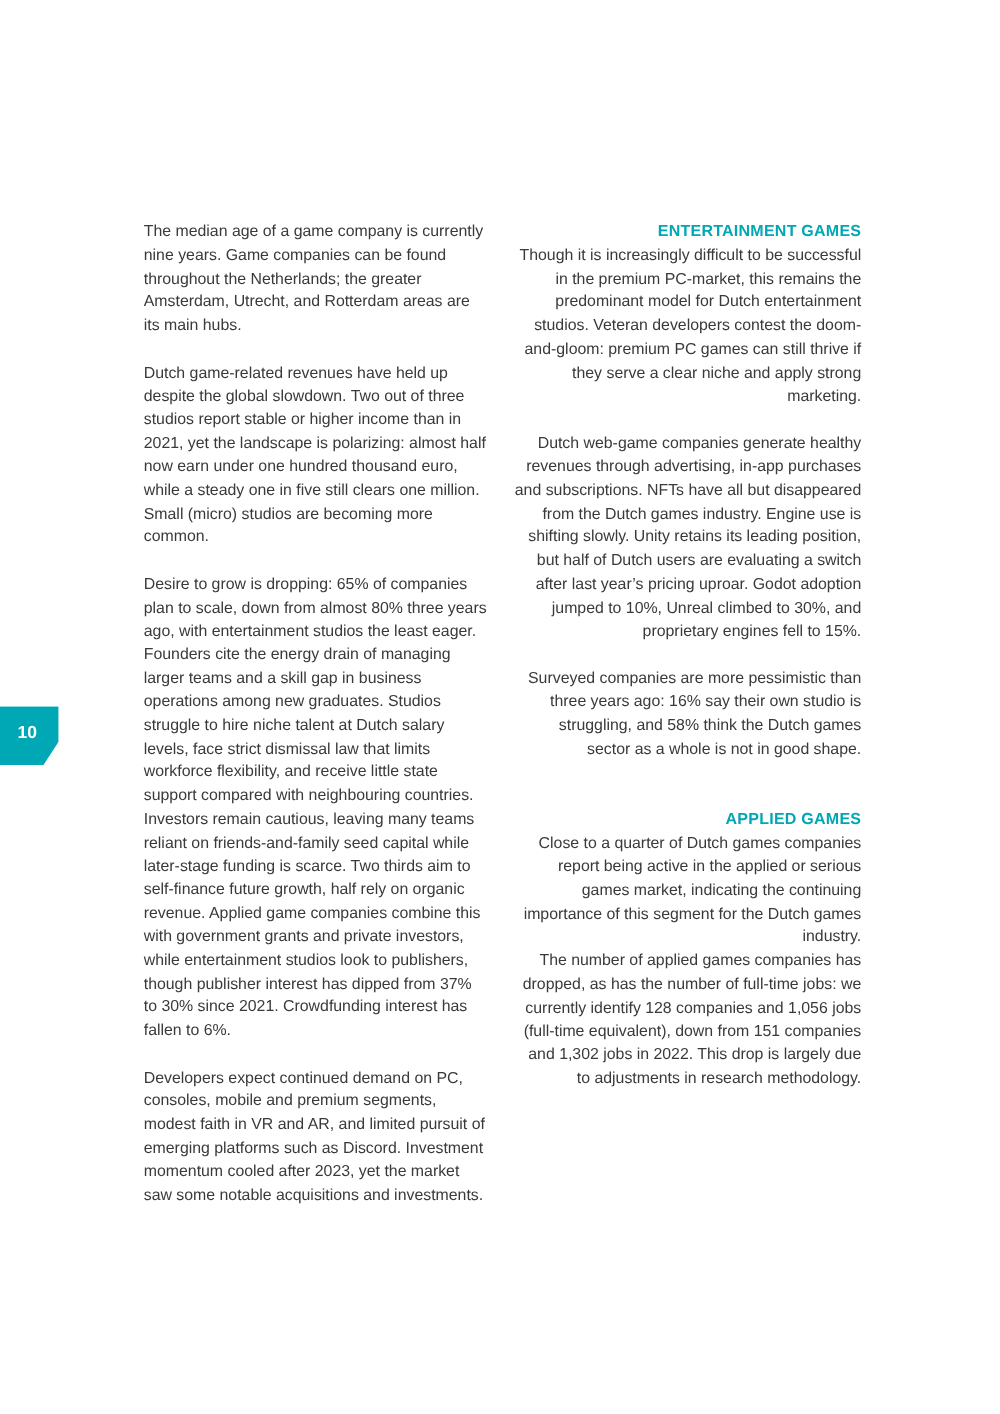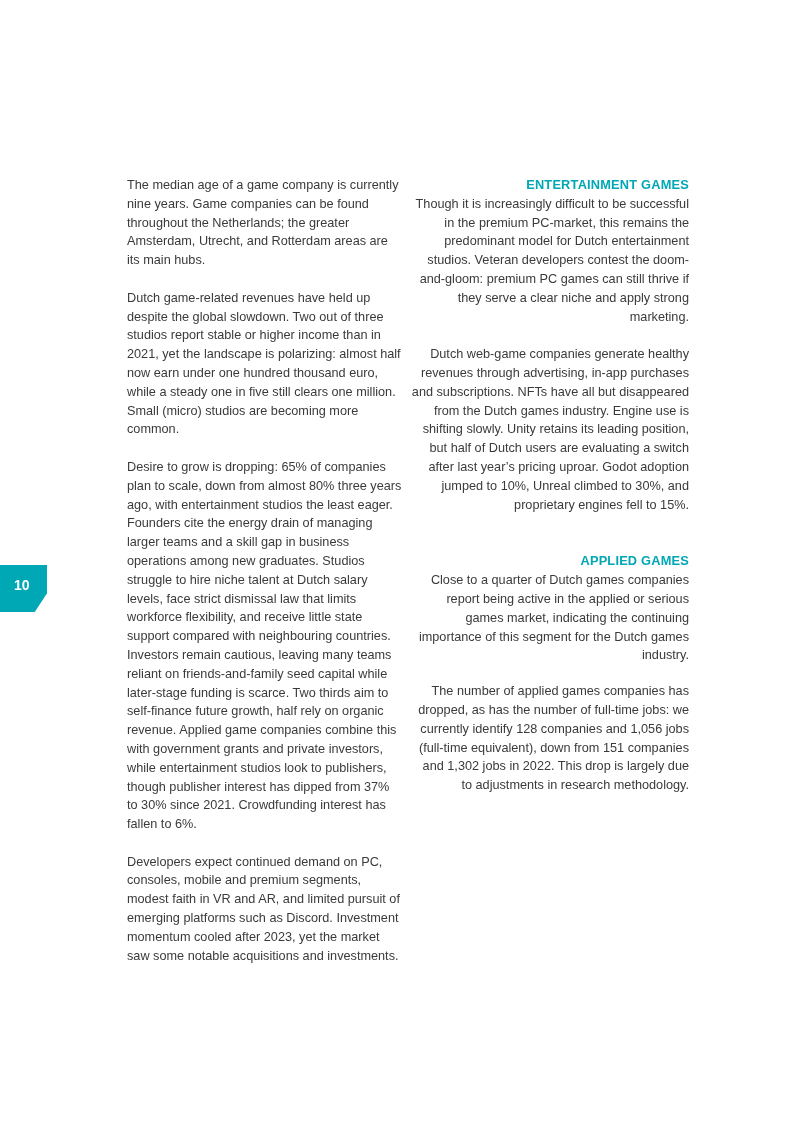--- a/index.html
+++ b/index.html
@@ -33,25 +33,25 @@
     line-height: 1;
   }
 
   .col {
     position: absolute;
     top: 176px;
     font-size: 12.7px;
     line-height: 18.8px;
     text-align: left;
   }
-  .col-left  { left: 127px; width: 276px; }
+  .col-left  { left: 115px; width: 276px; }
   .col-right { left: 411px; width: 278px; text-align: right; }
 
   .col p { margin: 0 0 18.8px 0; }
-  .col p.tight { margin-bottom: 17px; }
+  .col p.tight { margin-bottom: 0; }
 
   .col h2 {
     color: var(--accent, #00a7b5);
     font-size: 12.8px;
     font-weight: bold;
     line-height: 18.8px;
     letter-spacing: 0.2px;
     margin: 38px 0 0 0;
   }
   .col h2.first { margin-top: 0; }
@@ -70,18 +70,19 @@
     <p>The median age of a game company is currently nine years. Game companies can be found throughout the Netherlands; the greater Amsterdam, Utrecht, and Rotterdam areas are its main hubs.</p>
     <p>Dutch game-related revenues have held up despite the global slowdown. Two out of three studios report stable or higher income than in 2021, yet the landscape is polarizing: almost half now earn under one hundred thousand euro, while a steady one in five still clears one million. Small (micro) studios are becoming more common.</p>
     <p>Desire to grow is dropping: 65% of companies plan to scale, down from almost 80% three years ago, with entertainment studios the least eager. Founders cite the energy drain of managing larger teams and a skill gap in business operations among new graduates. Studios struggle to hire niche talent at Dutch salary levels, face strict dismissal law that limits workforce flexibility, and receive little state support compared with neighbouring countries. Investors remain cautious, leaving many teams reliant on friends-and-family seed capital while later-stage funding is scarce. Two thirds aim to self-finance future growth, half rely on organic revenue. Applied game companies combine this with government grants and private investors, while entertainment studios look to publishers, though publisher interest has dipped from 37% to 30% since 2021. Crowdfunding interest has fallen to 6%.</p>
     <p>Developers expect continued demand on PC, consoles, mobile and premium segments, modest faith in VR and AR, and limited pursuit of emerging platforms such as Discord. Investment momentum cooled after 2023, yet the market saw some notable acquisitions and investments.</p>
   </div>
 
   <div class="col col-right">
     <h2 class="first">ENTERTAINMENT GAMES</h2>
     <p>Though it is increasingly difficult to be successful in the premium PC-market, this remains the predominant model for Dutch entertainment studios. Veteran developers contest the doom-and-gloom: premium PC games can still thrive if they serve a clear niche and apply strong marketing.</p>
     <p>Dutch web-game companies generate healthy revenues through advertising, in-app purchases and subscriptions. NFTs have all but disappeared from the Dutch games industry. Engine use is shifting slowly. Unity retains its leading position, but half of Dutch users are evaluating a switch after last year’s pricing uproar. Godot adoption jumped to 10%, Unreal climbed to 30%, and proprietary engines fell to 15%.</p>
+    <p>Surveyed companies are more pessimistic than three years ago: 16% say their own studio is struggling, and 58% think the Dutch games sector as a whole is not in good shape.</p>
     <h2 class="gap-lg">APPLIED GAMES</h2>
     <p class="tight">Close to a quarter of Dutch games companies report being active in the applied or serious games market, indicating the continuing importance of this segment for the Dutch games industry.</p>
     <p>The number of applied games companies has dropped, as has the number of full-time jobs: we currently identify 128 companies and 1,056 jobs (full-time equivalent), down from 151 companies and 1,302 jobs in 2022. This drop is largely due to adjustments in research methodology.</p>
   </div>
 
 </div>
 
 </body></html>

